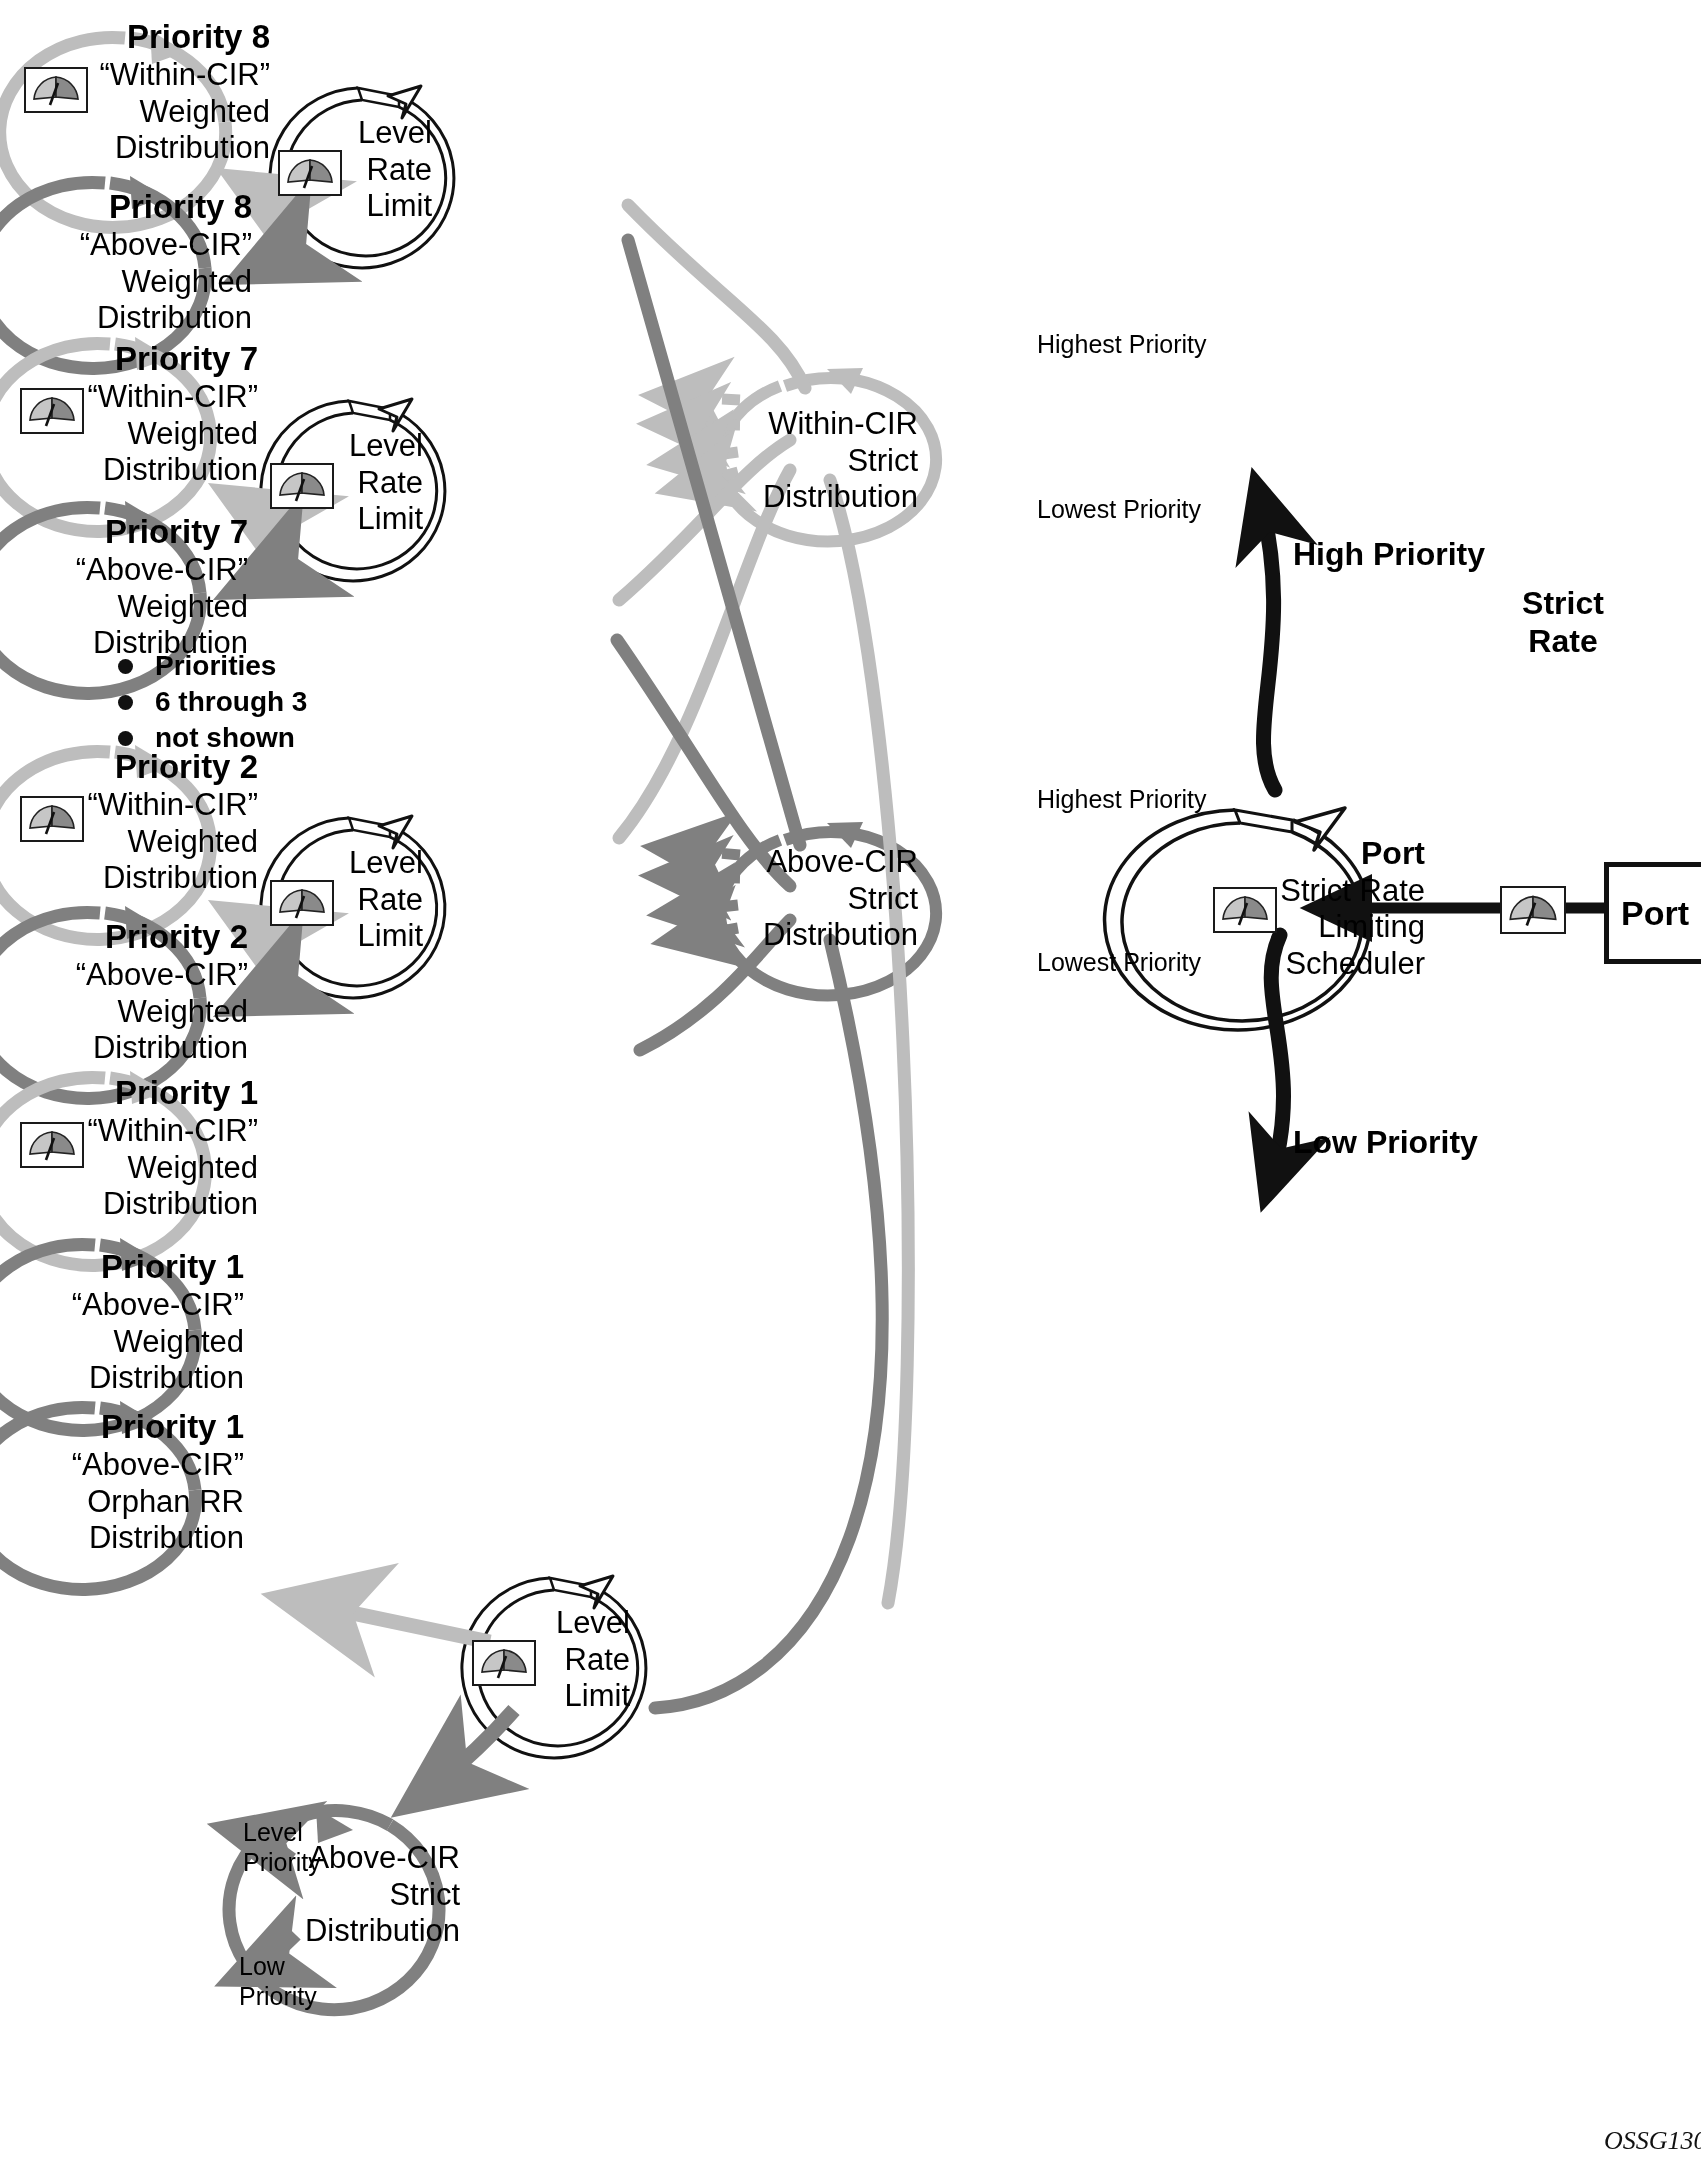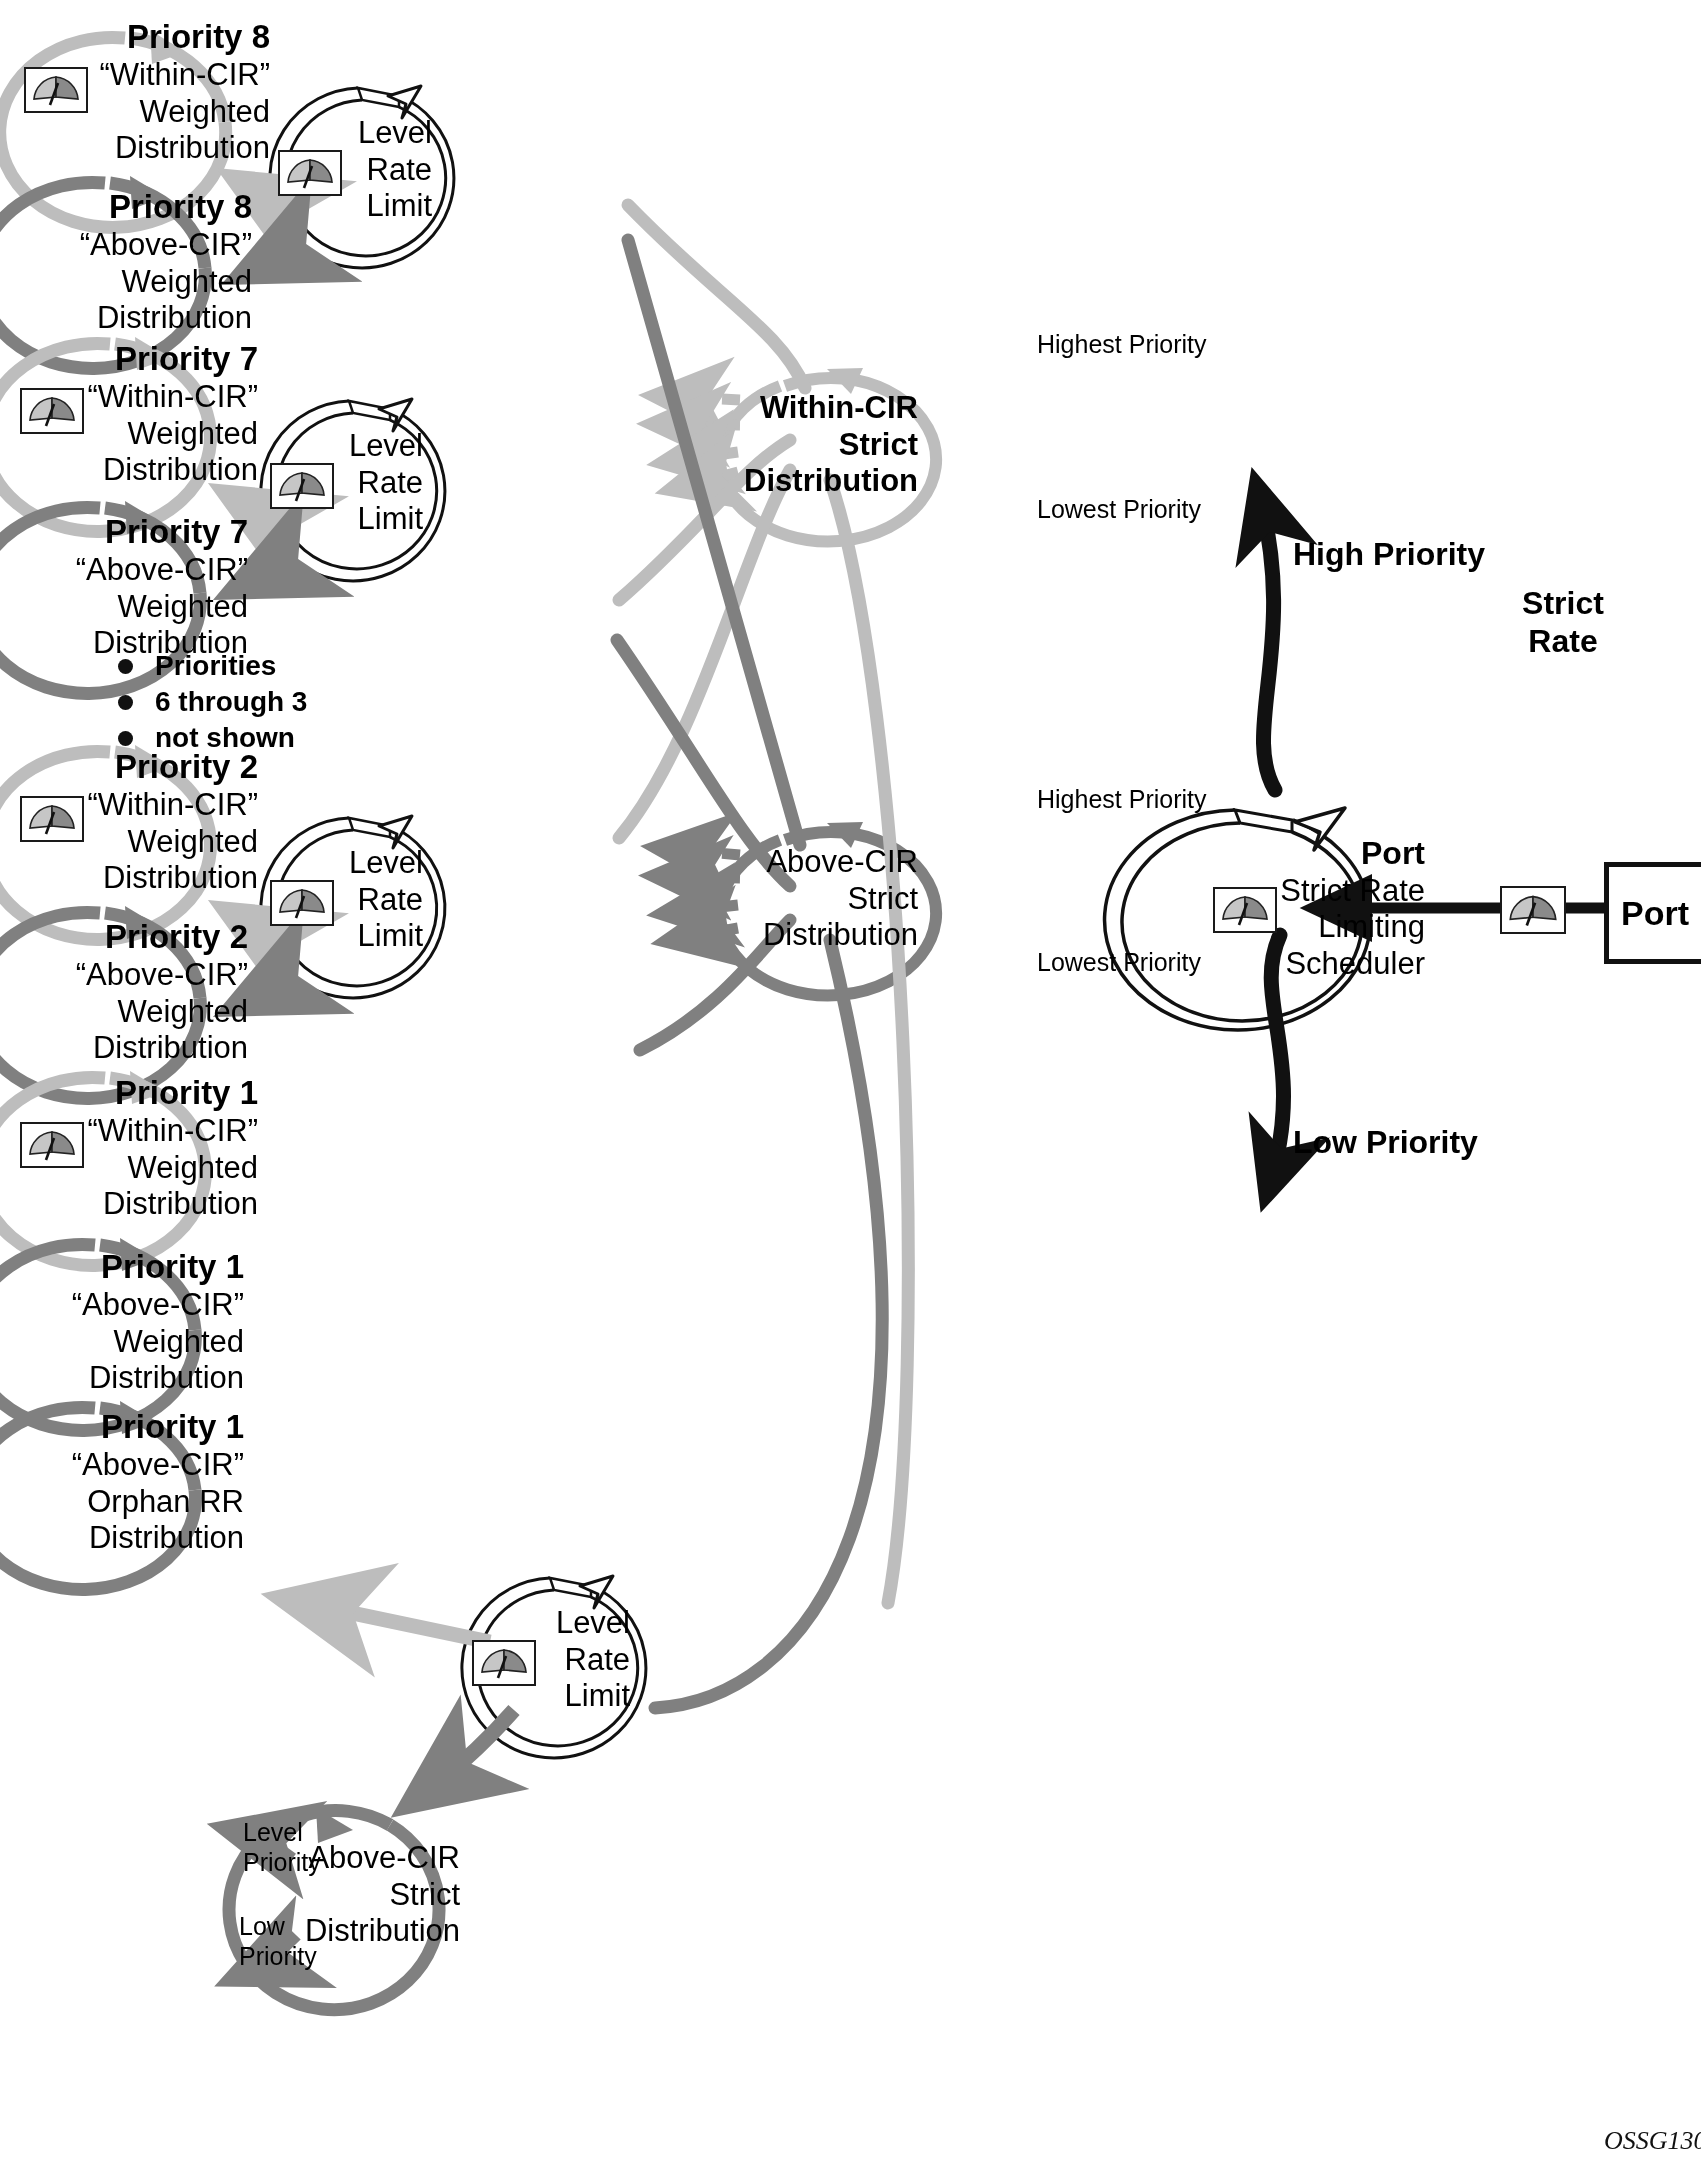--- a/index.html
+++ b/index.html
@@ -393,24 +393,24 @@
       </svg>
   </div>
 
   <div class="nodelbl" style="left:270px;top:1840px;width:190px;">
     <div class="t31">Above-CIR</div>
     <div class="t31">Strict</div>
     <div class="t31">Distribution</div>
   </div>
   <div class="plainlbl" style="left:243px;top:1818px;">Level
 Priority</div>
-  <div class="plainlbl" style="left:239px;top:1912px;">Low
+  <div class="plainlbl" style="left:239px;top:1952px;">Low
 Priority</div>
 
-  <div class="nodelbl" style="left:728px;top:390px;width:190px;font-weight:bold;">
+  <div class="nodelbl" style="left:728px;top:406px;width:190px;">
     <div class="t31">Within-CIR</div>
     <div class="t31">Strict</div>
     <div class="t31">Distribution</div>
   </div>
   <div class="plainlbl" style="left:1037px;top:330px;">Highest Priority</div>
   <div class="plainlbl" style="left:1037px;top:495px;">Lowest Priority</div>
 
   <div class="nodelbl" style="left:728px;top:844px;width:190px;">
     <div class="t31">Above-CIR</div>
     <div class="t31">Strict</div>

